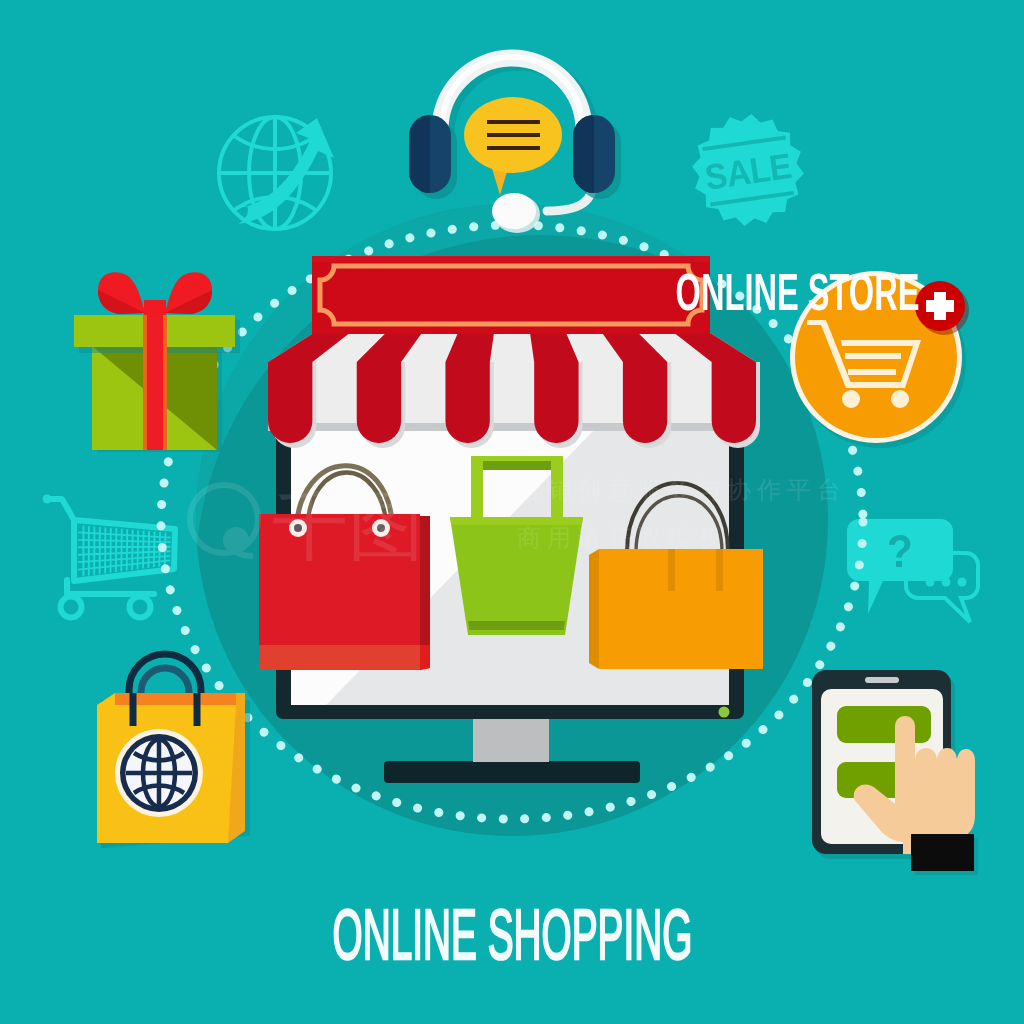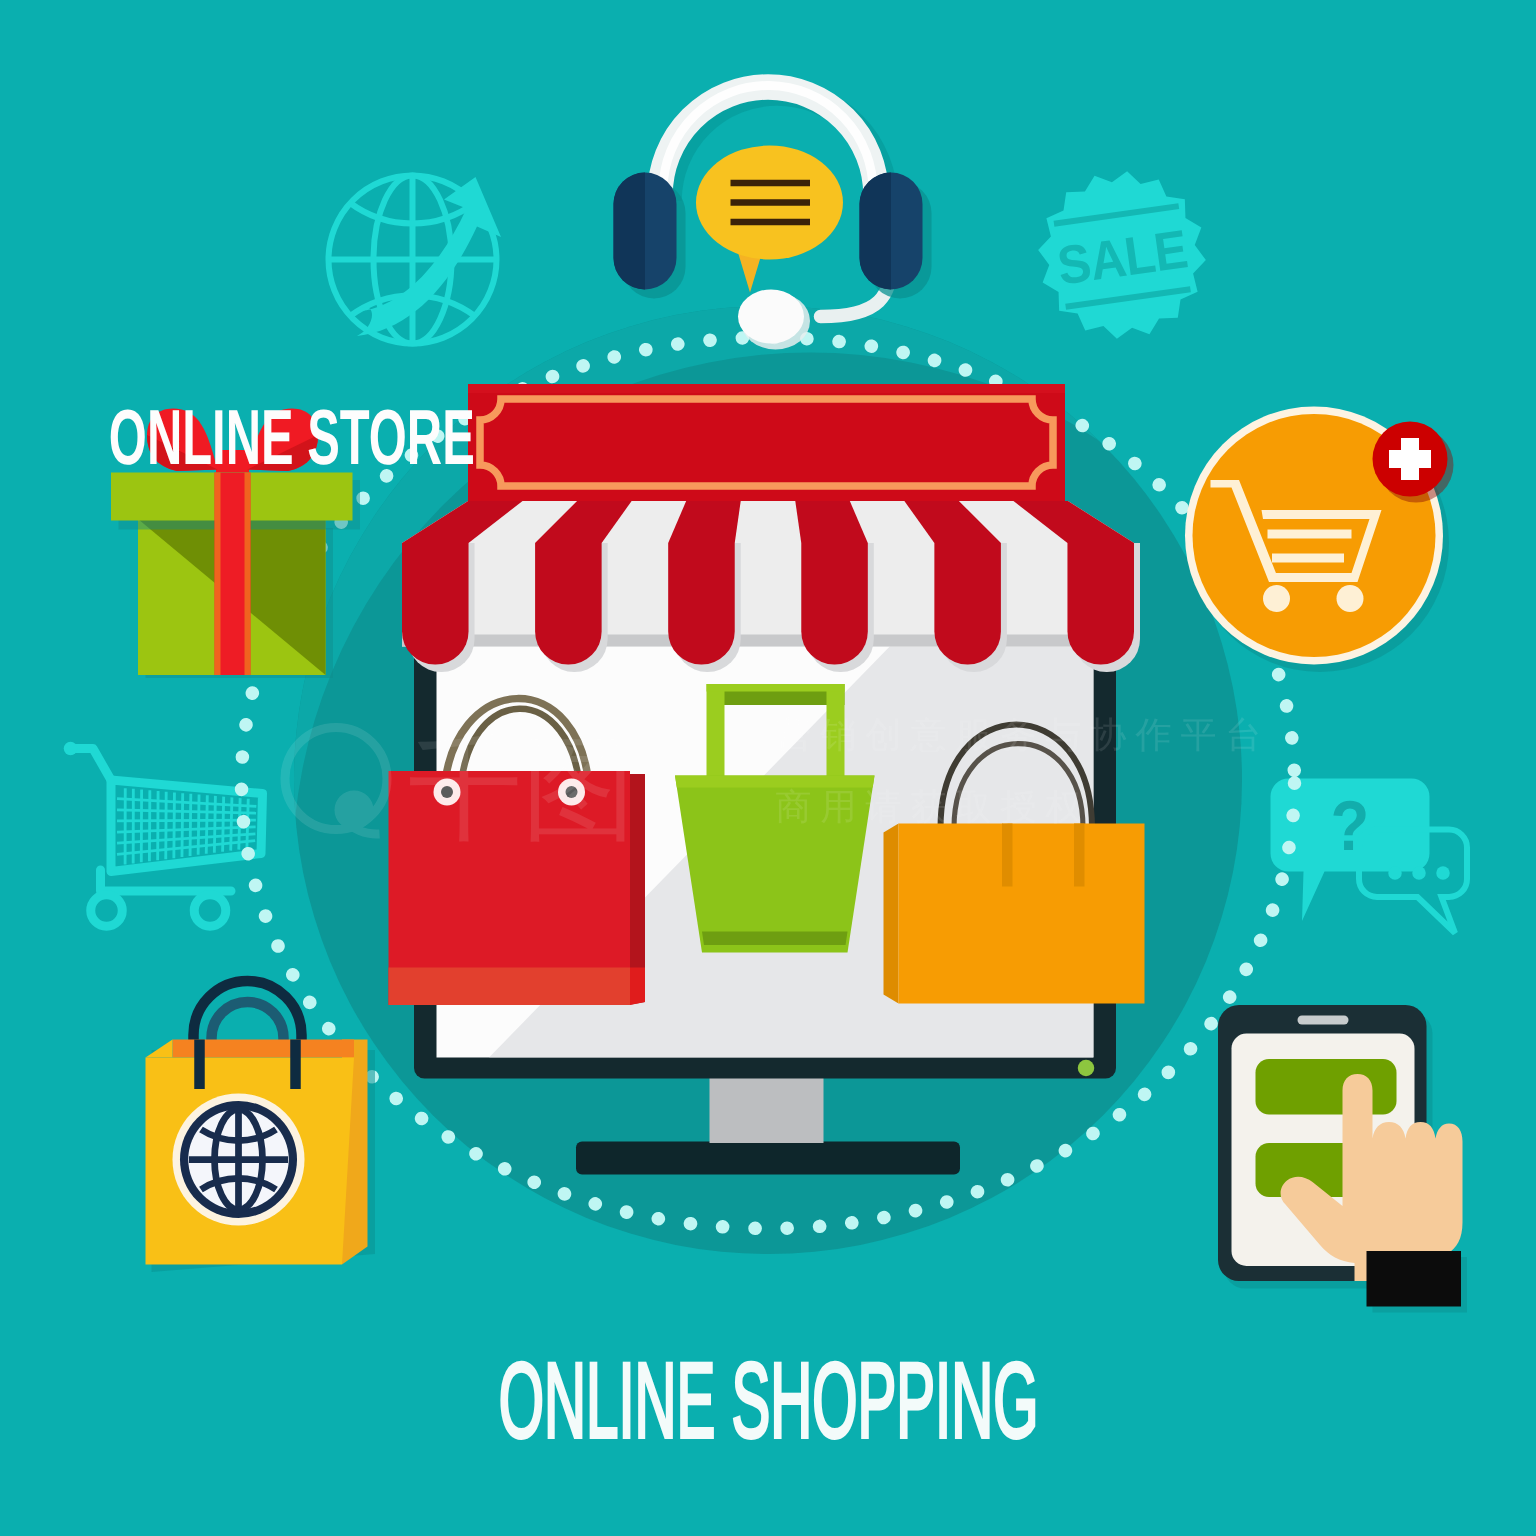--- a/index.html
+++ b/index.html
@@ -6,21 +6,21 @@
   html,body{margin:0;padding:0;}
   body{width:1024px;height:1024px;overflow:hidden;background:#0AAFAF;
        font-family:"Liberation Sans",sans-serif;}
   #stage{position:relative;width:1024px;height:1024px;background:#0AAFAF;}
   svg.layer{position:absolute;left:0;top:0;width:1024px;height:1024px;display:block;}
   .caption{position:absolute;left:0;top:899px;width:1024px;text-align:center;
     color:#F3FBFA;font-size:71px;line-height:71px;letter-spacing:0px;
     font-family:"Liberation Sans",sans-serif;}
   .caption span{display:inline-block;transform:scaleX(0.546);transform-origin:center;
     -webkit-text-stroke:2.6px #F3FBFA;paint-order:stroke fill;}
-  .signtext{position:absolute;left:0;top:266px;width:992px;text-align:left;
+  .signtext{position:absolute;left:0;top:266px;width:992px;text-align:right;
     color:#FDFDFD;font-size:52px;line-height:52px;font-weight:bold;
     font-family:"Liberation Sans",sans-serif;}
   .signtext span{display:inline-block;transform:scaleX(0.627);transform-origin:center;}
 </style>
 </head>
 <body>
 
 <div id="stage">
 
 <svg class="layer" viewBox="0 0 1024 1024">

